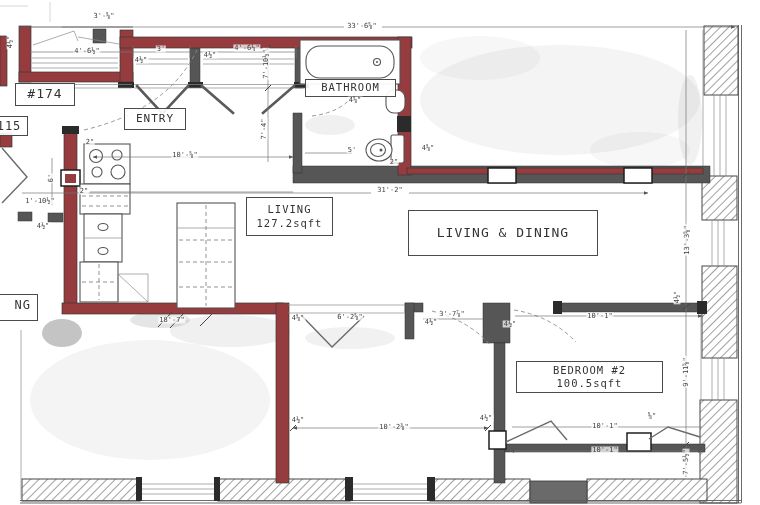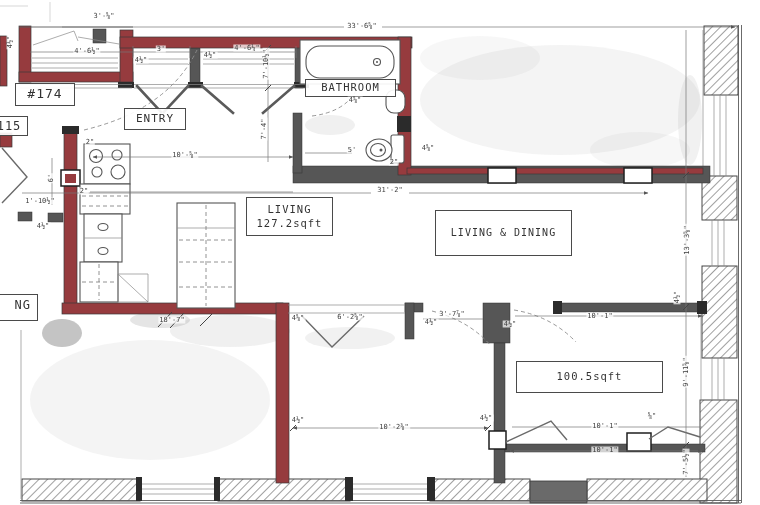--- a/index.html
+++ b/index.html
@@ -25,21 +25,21 @@
   .rbox{position:absolute;border:1.3px solid #4a4a4a;background:rgba(255,255,255,.92);color:#333;
         text-align:center;display:flex;flex-direction:column;justify-content:center;
         letter-spacing:1px;line-height:1.25;box-sizing:border-box;}
   .dim{position:absolute;font-size:7px;color:#3d3d3d;transform:translate(-50%,-50%);
        white-space:nowrap;background:rgba(255,255,255,.72);padding:0 1px;line-height:1;z-index:4;}
   #lbl-116{left:15px;top:83px;width:60px;height:23px;font-size:13px;}
   #lbl-115{left:-10px;top:116px;width:38px;height:20px;font-size:12px;}
   #lbl-entry{left:124px;top:108px;width:62px;height:22px;font-size:11px;}
   #lbl-bath{left:305px;top:79px;width:91px;height:18px;font-size:10.5px;}
   #lbl-kitchen{left:246px;top:197px;width:87px;height:39px;font-size:10.5px;}
-  #lbl-living{left:408px;top:210px;width:137px;height:46px;font-size:10px;margin-left:27px;}
+  #lbl-living{left:408px;top:210px;width:190px;height:46px;font-size:13px;}
   #lbl-bed1{left:343px;top:369px;width:114px;height:31px;font-size:10.5px;}
   #lbl-bed2{left:516px;top:361px;width:147px;height:32px;font-size:10.5px;}
   #lbl-ng{left:-42px;top:294px;width:80px;height:27px;font-size:12px;align-items:flex-end;
           padding-right:6px;justify-content:flex-start;padding-top:3px;}
 </style>
 </head>
 <body>
 
 <div class="plan">
 
@@ -295,20 +295,21 @@
   <span>BATHROOM</span>
 </div>
 <div class="rbox" id="lbl-kitchen">
   <span>LIVING</span>
   <span>127.2sqft</span>
 </div>
 <div class="rbox" id="lbl-living">
   <span>LIVING &amp; DINING</span>
 </div>
 <div class="rbox" id="lbl-bed2">
+  <span>BEDROOM #2</span>
   <span>100.5sqft</span>
 </div>
 <div class="rbox" id="lbl-ng">
   <span>NG</span>
 </div>
 
 <div style="position:absolute;left:0;top:0;width:760px;height:505px;pointer-events:none;">
       <span class="dim" style="left: 362px; top: 26px;">33'-6⅝"</span>
       <span class="dim" style="left: 104px; top: 16px;">3'-⅝"</span>
       <span class="dim" style="left: 10px; top: 42px; transform: translate(-50%, -50%) rotate(-90deg);">4½"</span>

